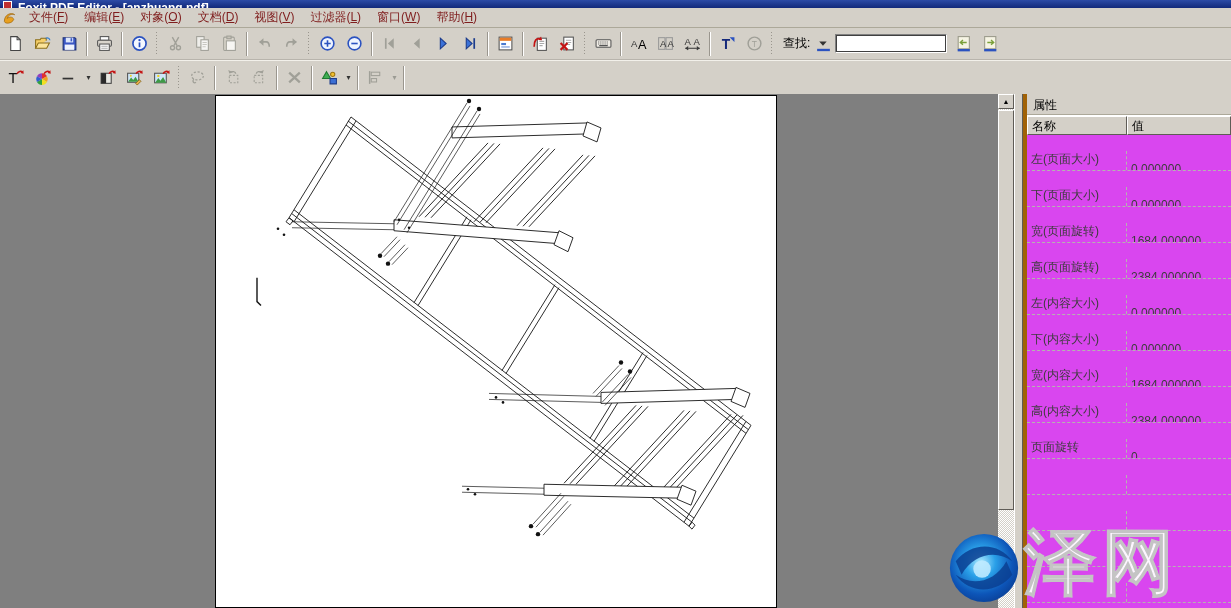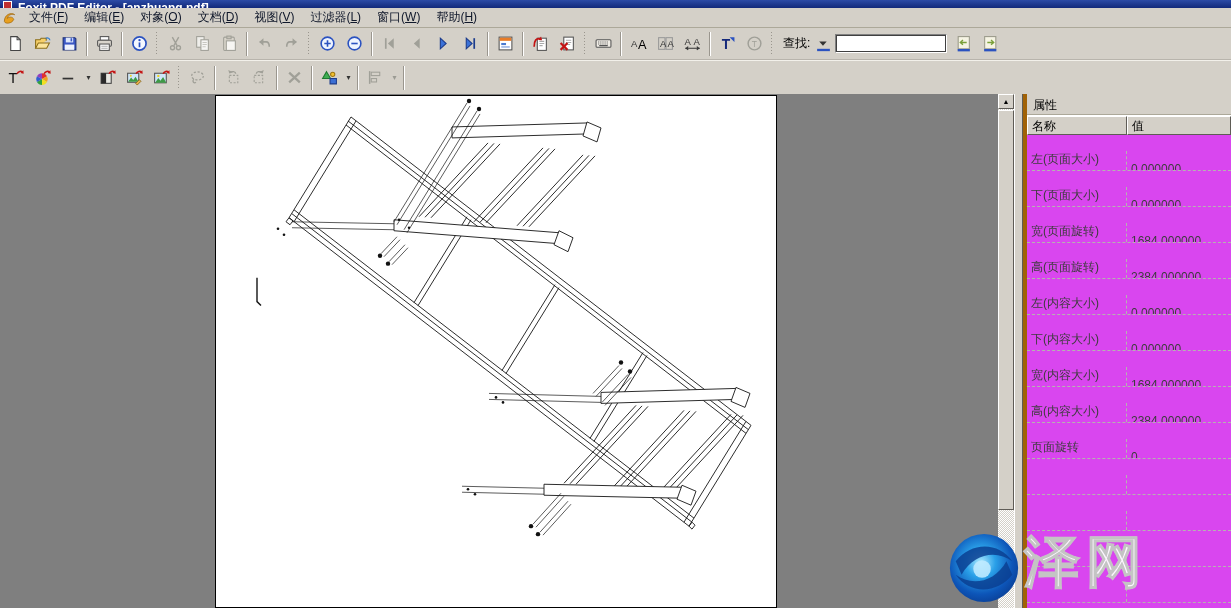--- a/index.html
+++ b/index.html
@@ -7,21 +7,21 @@
   body { font-family:"Liberation Sans","DejaVu Sans",sans-serif; font-size:12px; background:#d4d0c8; position:relative; }
 
   
   #titlebar { height:8px; background:linear-gradient(180deg,#2c4ba6,#12297a); overflow:hidden; position:relative; }
   #titlebar .ttext { position:absolute; left:18px; top:1px; color:#fff; font-weight:bold; font-size:12px; white-space:nowrap; }
   #titlebar .ticon { position:absolute; left:3px; top:1px; width:9px; height:9px; background:#c03030; border:1px solid #fff; }
 
   
   #menubar { height:20px; background:#d4d0c8; display:flex; align-items:center; border-bottom:1px solid #aca899; }
   .menu-icon { width:16px; height:15px; margin:0 3px 0 2px; }
-  .menu-item { padding:2px 8px; color:#0f172a; cursor:default; white-space:nowrap; }
+  .menu-item { padding:2px 8px; color:#7f1d1d; cursor:default; white-space:nowrap; }
   .menu-item u { text-decoration:underline; }
 
   
   .toolbar { background:#d4d0c8; display:flex; align-items:center; padding-left:2px; }
   #toolbar-main { height:32px; border-bottom:1px solid #b8b4ac; }
   #toolbar-edit { height:34px; border-top:1px solid #f2f0ea; }
   .tbtn { width:27px; height:26px; border:1px solid transparent; background:transparent; display:flex; align-items:center; justify-content:center; padding:0; }
   .tbtn svg { width:17px; height:17px; display:block; }
   .tbtn.disabled { opacity:.9; }
   .tsep { width:2px; height:24px; border-left:1px solid #9a968e; border-right:1px solid #fff; margin:0 3px; }
@@ -57,21 +57,21 @@
   .phead > div { background:#d4d0c8; border:1px solid; border-color:#fff #5f5c56 #5f5c56 #fff; padding:1px 4px; }
   .phc-name { width:100px; }
   .phc-value { flex:1; }
   .prow { display:flex; height:20px; flex:none; border-bottom:1px dashed #b4b4ae; color:#3c3c3c; }
   .prow .pc-name { width:100px; padding:0 0 0 4px; border-right:1px dashed #b4b4ae; overflow:hidden; white-space:nowrap; }
   .prow .pc-value { flex:1; padding:11px 0 0 4px; overflow:hidden; white-space:nowrap; }
 
   
   #watermark { position:absolute; left:946px; top:436px; display:flex; align-items:flex-start; pointer-events:none; z-index:5; }
   #wm-logo { width:76px; height:76px; }
-  #wm-text { font-size:56px; line-height:64px; color:rgba(255,255,255,.95); -webkit-text-stroke:1.2px #c4c4c4; letter-spacing:6px; margin-left:2px; font-weight:bold; }
+  #wm-text { font-size:72px; line-height:64px; color:rgba(255,255,255,.95); -webkit-text-stroke:1.2px #c4c4c4; letter-spacing:6px; margin-left:2px; font-weight:bold; }
 </style>
 </head>
 <body>
 
 <div id="titlebar">
   <span class="ticon"></span>
   <span class="ttext">Foxit PDF Editor - [anzhuang.pdf]</span>
 </div>
 
 <div id="menubar">

